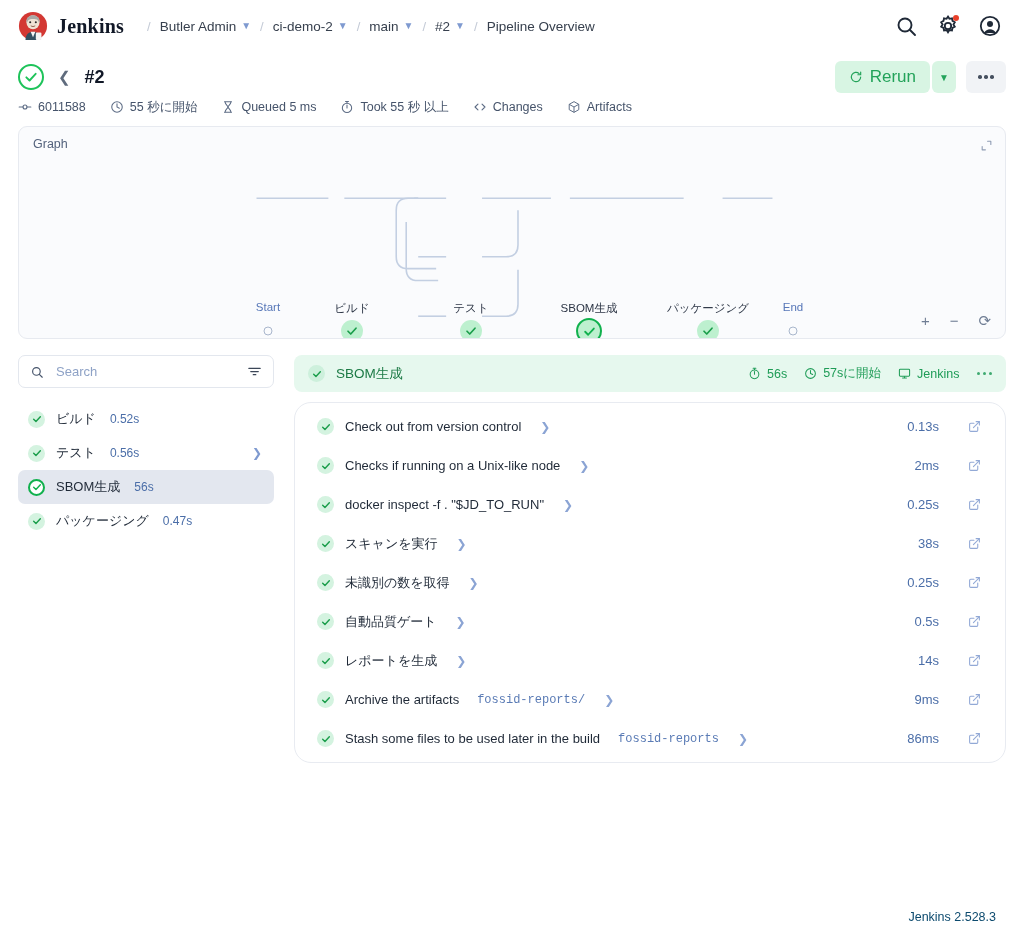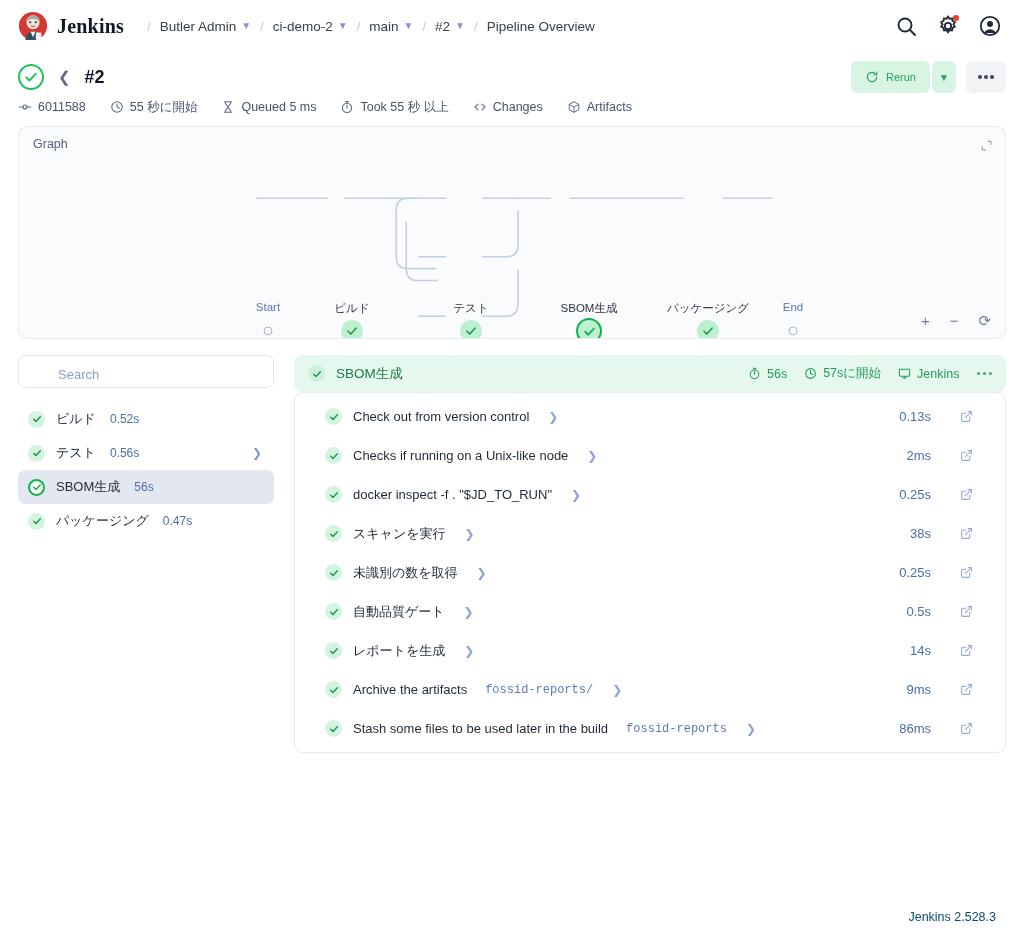--- a/index.html
+++ b/index.html
@@ -55,21 +55,21 @@
     align-items: center; justify-content: center; flex: none;
   }
   .status-ring svg { width: 14px; height: 14px; }
   .back-chev { color: #5f6b7d; font-size: 15px; padding: 0 2px; }
   .build-no { font-size: 18px; font-weight: bold; color: #111827; }
   .head-actions { margin-left: auto; display: flex; align-items: center; gap: 10px; }
   .rerun-grp { display: flex; align-items: stretch; gap: 2px; }
   .rerun-btn {
     background: #d8f5e3; color: #23a35a; border: none; border-radius: 6px;
     height: 32px; padding: 0 14px; display: flex; align-items: center; gap: 7px;
-    font-size: 11px; font-family: inherit; cursor: pointer;
+    font-size: 17px; font-family: inherit; cursor: pointer;
   }
   .rerun-split {
     background: #d8f5e3; color: #23a35a; border: none; border-radius: 6px;
     width: 24px; height: 32px; display: flex; align-items: center;
     justify-content: center; cursor: pointer; font-size: 10px;
   }
   .more-btn {
     background: #f1f3f6; border: none; border-radius: 6px;
     width: 40px; height: 32px; display: flex; align-items: center;
     justify-content: center; gap: 2.5px; cursor: pointer;
@@ -125,21 +125,21 @@
   .gnode.endpt {
     width: 9px; height: 9px; border: 1.4px solid #a9b6cc; background: #fafbfd;
   }
 
   
   .lower { display: flex; gap: 20px; padding: 16px 18px 0 18px; align-items: flex-start; }
   .leftcol { width: 256px; flex: none; }
   .searchbox {
     display: flex; align-items: center; gap: 10px;
     height: 33px; border: 1px solid #e3e7ee; border-radius: 7px;
-    background: #fff; padding: 0 11px; flex-direction: column;
+    background: #fff; padding: 0 11px;
   }
   .searchbox input {
     border: none; outline: none; flex: 1; font-size: 13px;
     font-family: inherit; color: #2c3545; background: transparent;
   }
   .searchbox input::placeholder { color: #8ea2c6; }
   .stage-list { margin-top: 14px; display: flex; flex-direction: column; }
   .stage-row {
     display: flex; align-items: center; gap: 11px;
     height: 34px; padding: 0 12px 0 10px; border-radius: 7px; cursor: pointer;
@@ -165,22 +165,22 @@
   .sh-right { margin-left: auto; display: flex; align-items: center; gap: 17px; }
   .sh-meta {
     display: inline-flex; align-items: center; gap: 6px;
     font-size: 12.5px; color: #1f9c57; white-space: nowrap;
   }
   .sh-meta svg { width: 13px; height: 13px; flex: none; }
   .sh-more { display: flex; align-items: center; gap: 2.5px; cursor: pointer; }
   .sh-more i { width: 3.5px; height: 3.5px; border-radius: 50%; background: #3faa71; display: block; }
 
   .steps-card {
-    border: 1px solid #e8ebf1; border-radius: 9px;
-    background: #fff; padding: 4px 16px;
+    margin-top: 10px; border: 1px solid #e8ebf1; border-radius: 17px;
+    background: #fff; padding: 4px 8px;
   }
   .step-row {
     display: flex; align-items: center; gap: 11px;
     height: 39px; padding: 0 16px 0 14px; cursor: pointer;
   }
   .step-ring {
     width: 17px; height: 17px; border-radius: 50%; background: #d4f3e0;
     display: flex; align-items: center; justify-content: center; flex: none;
   }
   .step-ring svg { width: 10px; height: 10px; }

